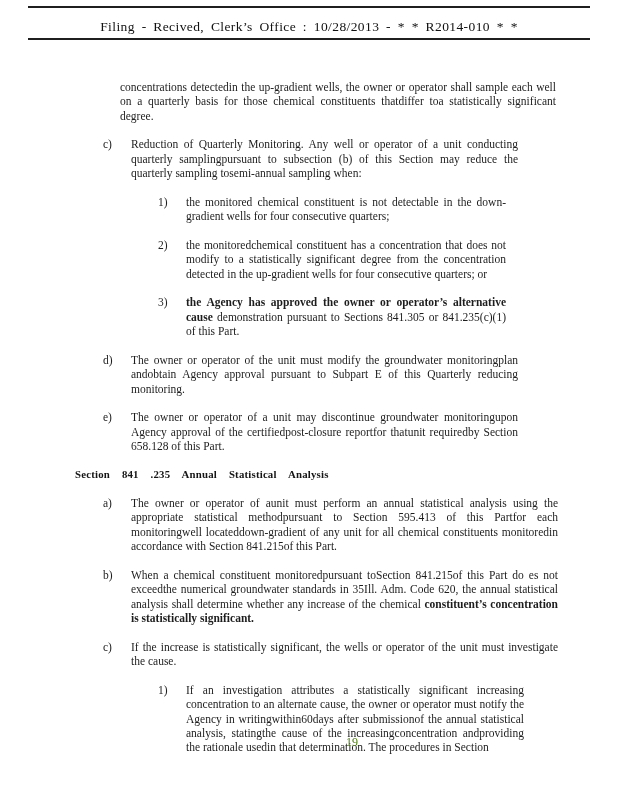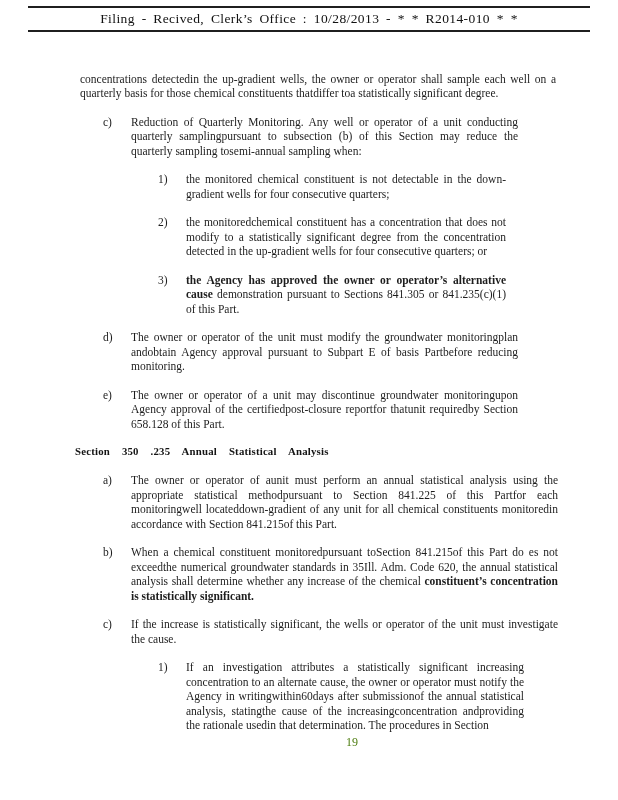--- a/index.html
+++ b/index.html
@@ -6,28 +6,28 @@
   .page{
     width:618px;height:800px;background:#ffffff;position:relative;
     font-family:"Liberation Serif","DejaVu Serif",serif;
     color:#1b1b1b;margin:0 auto;overflow:hidden;
   }
   
   .stamp{padding-top:6px;}
   .rule{height:0;border-top:2px solid #1f1f1f;margin:0 28px;}
   .stamp-text{
     text-align:center;font-size:13.5px;letter-spacing:.4px;
-    padding:3px 0 3px 0;word-spacing:3px;color:#111;
+    padding:11px 0 3px 0;word-spacing:3px;color:#111;
   }
   
   .body{padding-top:40px;}
   .block{display:flex;font-size:11.5px;line-height:1.26;margin-bottom:14px;color:#1d1d1d;}
   .lbl{flex:0 0 28px;}
   .txt{flex:1;text-align:justify;}
-  .intro{margin-left:80px;margin-right:62px;}
+  .intro{margin-left:120px;margin-right:62px;}
   .ind-1{margin-left:103px;margin-right:100px;}
   .ind-1w{margin-left:103px;margin-right:60px;}
   .ind-2{margin-left:158px;margin-right:112px;}
   .ind-2w{margin-left:158px;margin-right:94px;}
   .b{font-weight:bold;}
   .section-heading{
     margin:4px 0 16px 75px;font-size:10.8px;font-weight:bold;
     word-spacing:9px;letter-spacing:.2px;color:#141414;
   }
   .page-number{
@@ -70,33 +70,33 @@
     <div class="block ind-2">
       <div class="lbl">3)</div>
       <div class="txt">
         <span class="b">the Agency has approved the owner or operator’s alternative cause</span>
         <span>demonstration pursuant to Sections 841.305 or 841.235(c)(1) of this Part.</span>
       </div>
     </div>
 
     <div class="block ind-1">
       <div class="lbl">d)</div>
-      <div class="txt">The owner or operator of the unit must modify the groundwater monitoringplan andobtain Agency approval pursuant to Subpart E of basis Partbefore reducing monitoring.</div>
+      <div class="txt">The owner or operator of the unit must modify the groundwater monitoringplan andobtain Agency approval pursuant to Subpart E of this Quarterly reducing monitoring.</div>
     </div>
 
     <div class="block ind-1">
       <div class="lbl">e)</div>
       <div class="txt">The owner or operator of a unit may discontinue groundwater monitoringupon Agency approval of the certifiedpost-closure reportfor thatunit requiredby Section 658.128 of this Part.</div>
     </div>
 
-    <div class="section-heading">Section 350 .235 Annual Statistical Analysis</div>
+    <div class="section-heading">Section 841 .235 Annual Statistical Analysis</div>
 
     <div class="block ind-1w">
       <div class="lbl">a)</div>
-      <div class="txt">The owner or operator of aunit must perform an annual statistical analysis using the appropriate statistical methodpursuant to Section 841.225 of this Partfor each monitoringwell locateddown-gradient of any unit for all chemical constituents monitoredin accordance with Section 841.215of this Part.</div>
+      <div class="txt">The owner or operator of aunit must perform an annual statistical analysis using the appropriate statistical methodpursuant to Section 595.413 of this Partfor each monitoringwell locateddown-gradient of any unit for all chemical constituents monitoredin accordance with Section 841.215of this Part.</div>
     </div>
 
     <div class="block ind-1w">
       <div class="lbl">b)</div>
       <div class="txt">
         <span>When a chemical constituent monitoredpursuant toSection 841.215of this Part do es not exceedthe numerical groundwater standards in 35Ill. Adm. Code 620, the annual statistical analysis shall determine whether any increase of the chemical</span>
         <span class="b">constituent’s concentration is statistically significant.</span>
       </div>
     </div>
 

